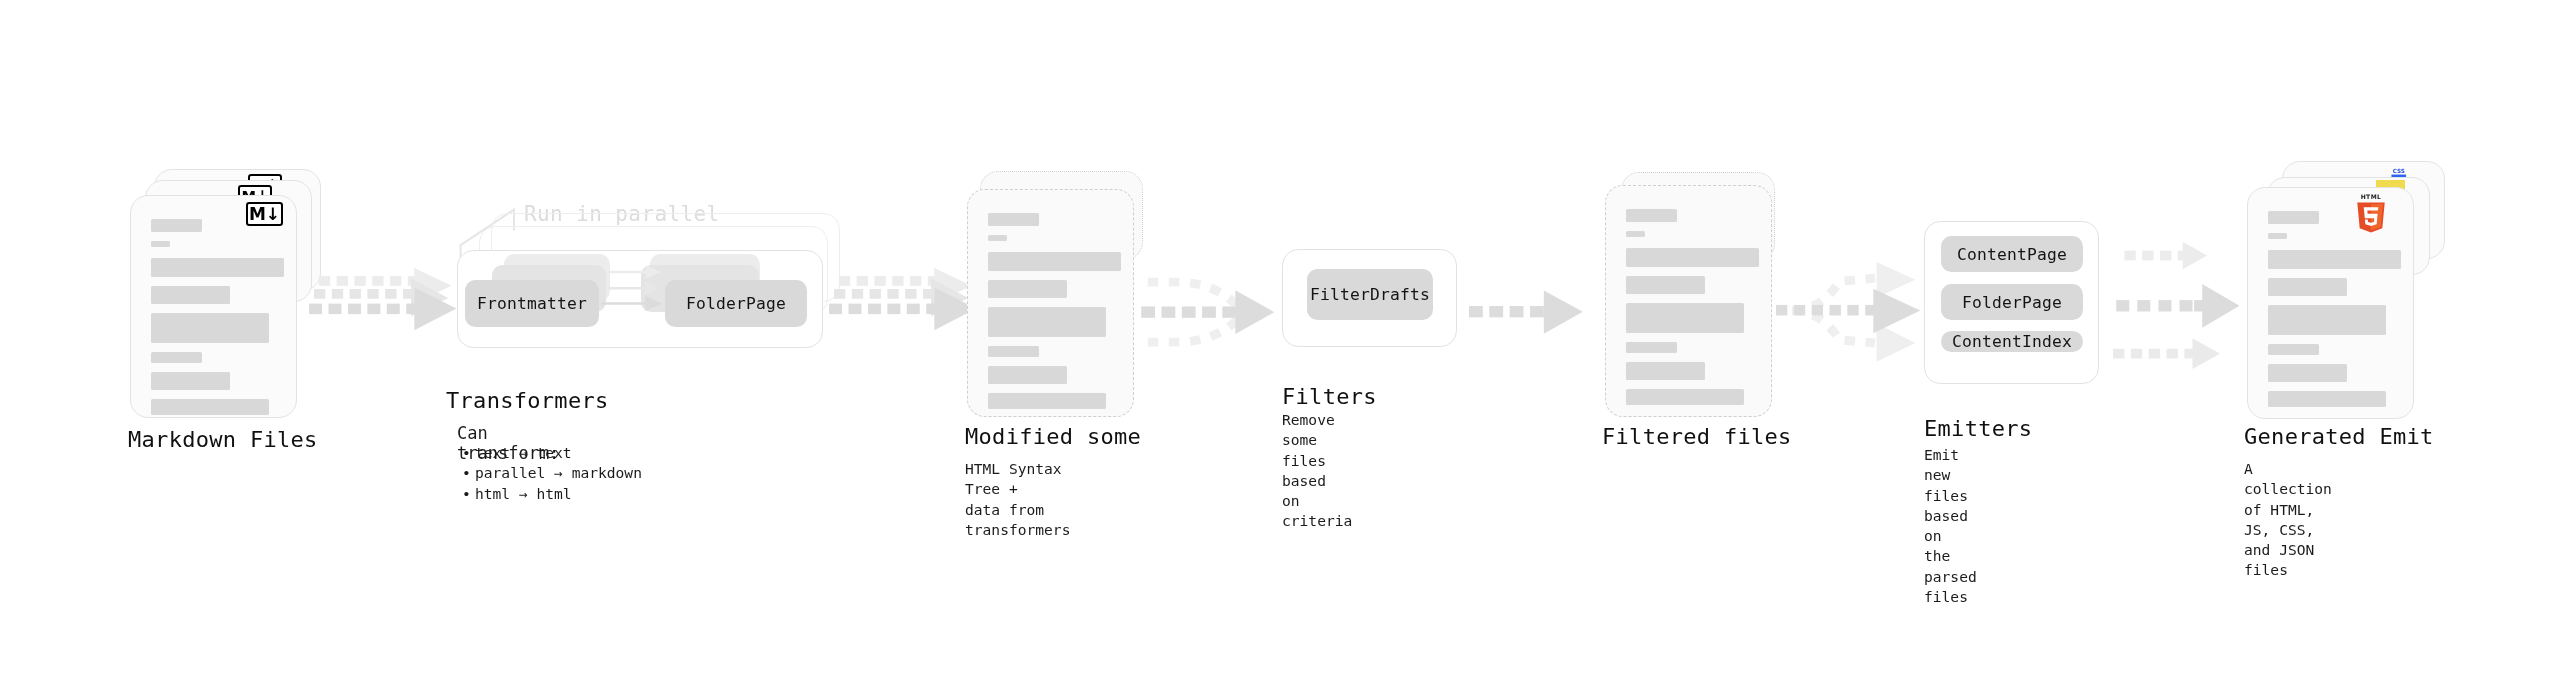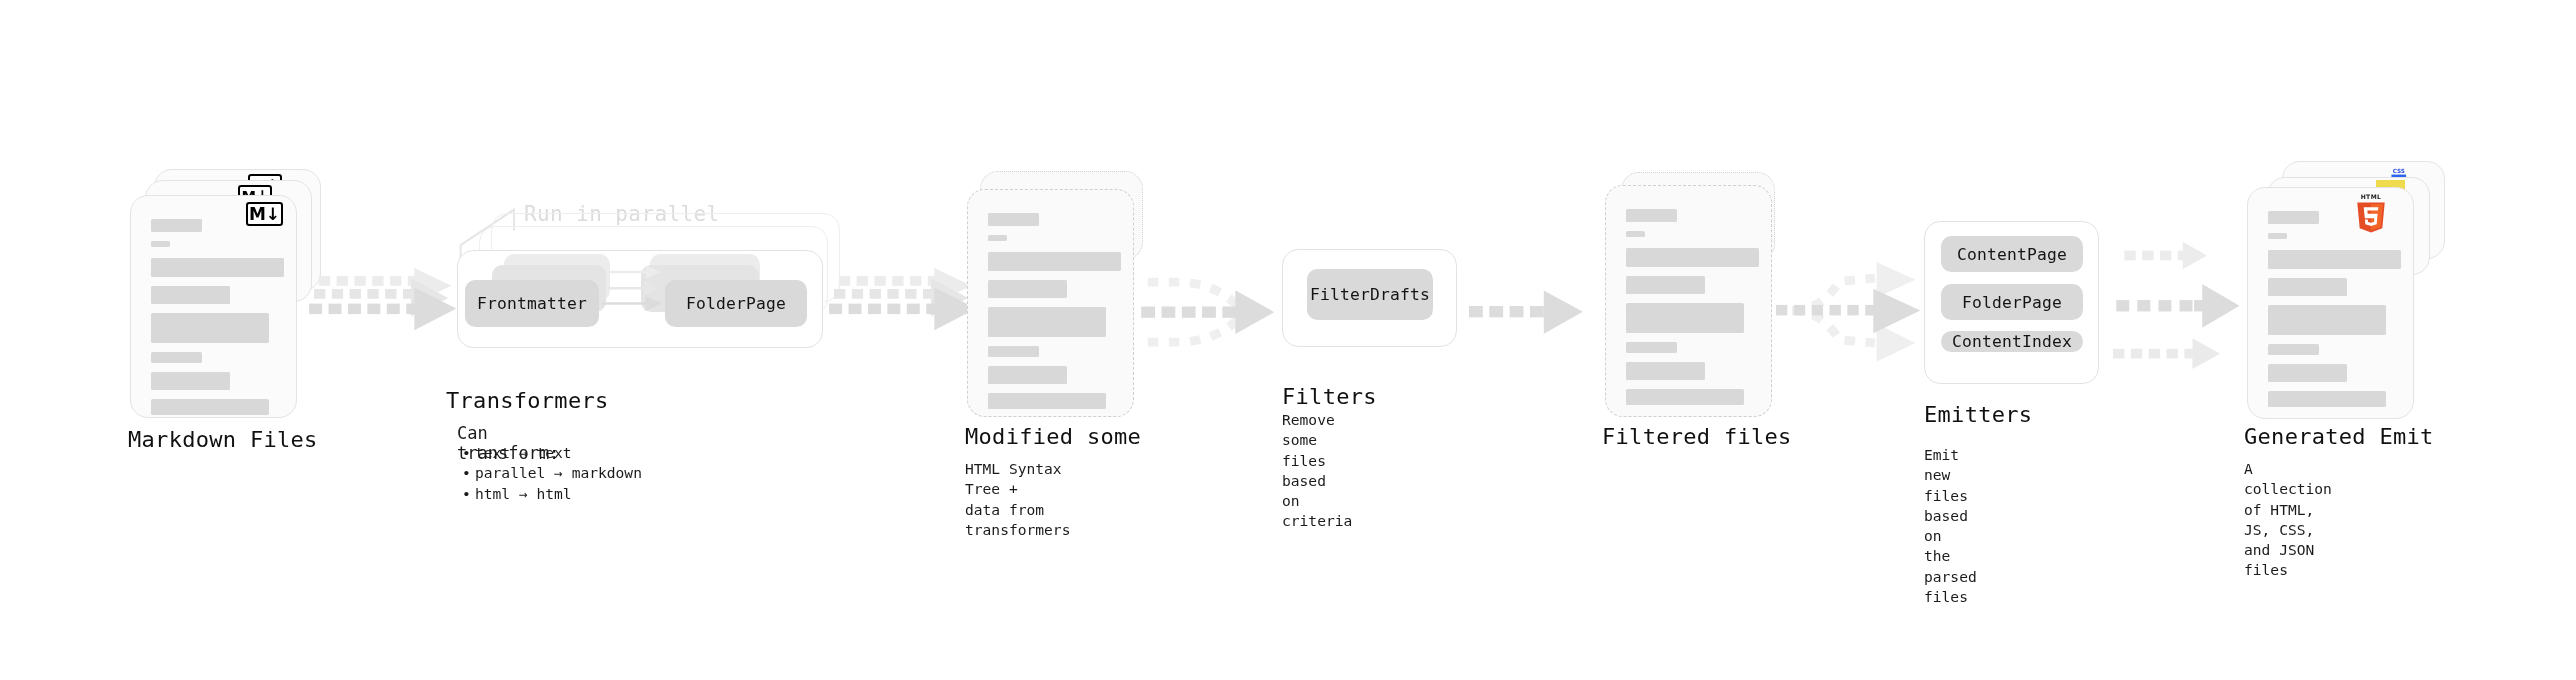--- a/index.html
+++ b/index.html
@@ -322,21 +322,21 @@
         <rect x="110" y="75" width="14" height="13"></rect>
       <polygon points="120,55 178,82 120,110"></polygon>
     </g>
   </svg>
 
   <div class="node">
     <div class="grpbox" style="left:1924px;top:221px;width:175px;height:163px;"></div>
     <div class="pill" style="left:1941px;top:236px;width:142px;height:36px;">ContentPage</div>
     <div class="pill" style="left:1941px;top:284px;width:142px;height:36px;">FolderPage</div>
     <div class="pill" style="left:1941px;top:331px;width:142px;height:21px;">ContentIndex</div>
-    <div class="title" style="position:absolute;left:1924px;top:402px;">Emitters</div>
+    <div class="title" style="position:absolute;left:1924px;top:416px;">Emitters</div>
     <div class="subtitle" style="position:absolute;left:1924px;top:445px;">Emit new files based on
 the parsed files</div>
   </div>
 
   <svg class="arrowsvg" style="left:2113px;top:236px;" width="146" height="142" viewBox="0 0 180 175">
     <g fill="#ececec">
       <rect x="14" y="18" width="14" height="12"></rect>
         <rect x="36" y="18" width="14" height="12"></rect>
       <rect x="58" y="18" width="14" height="12"></rect>
         <rect x="80" y="18" width="14" height="12"></rect>

